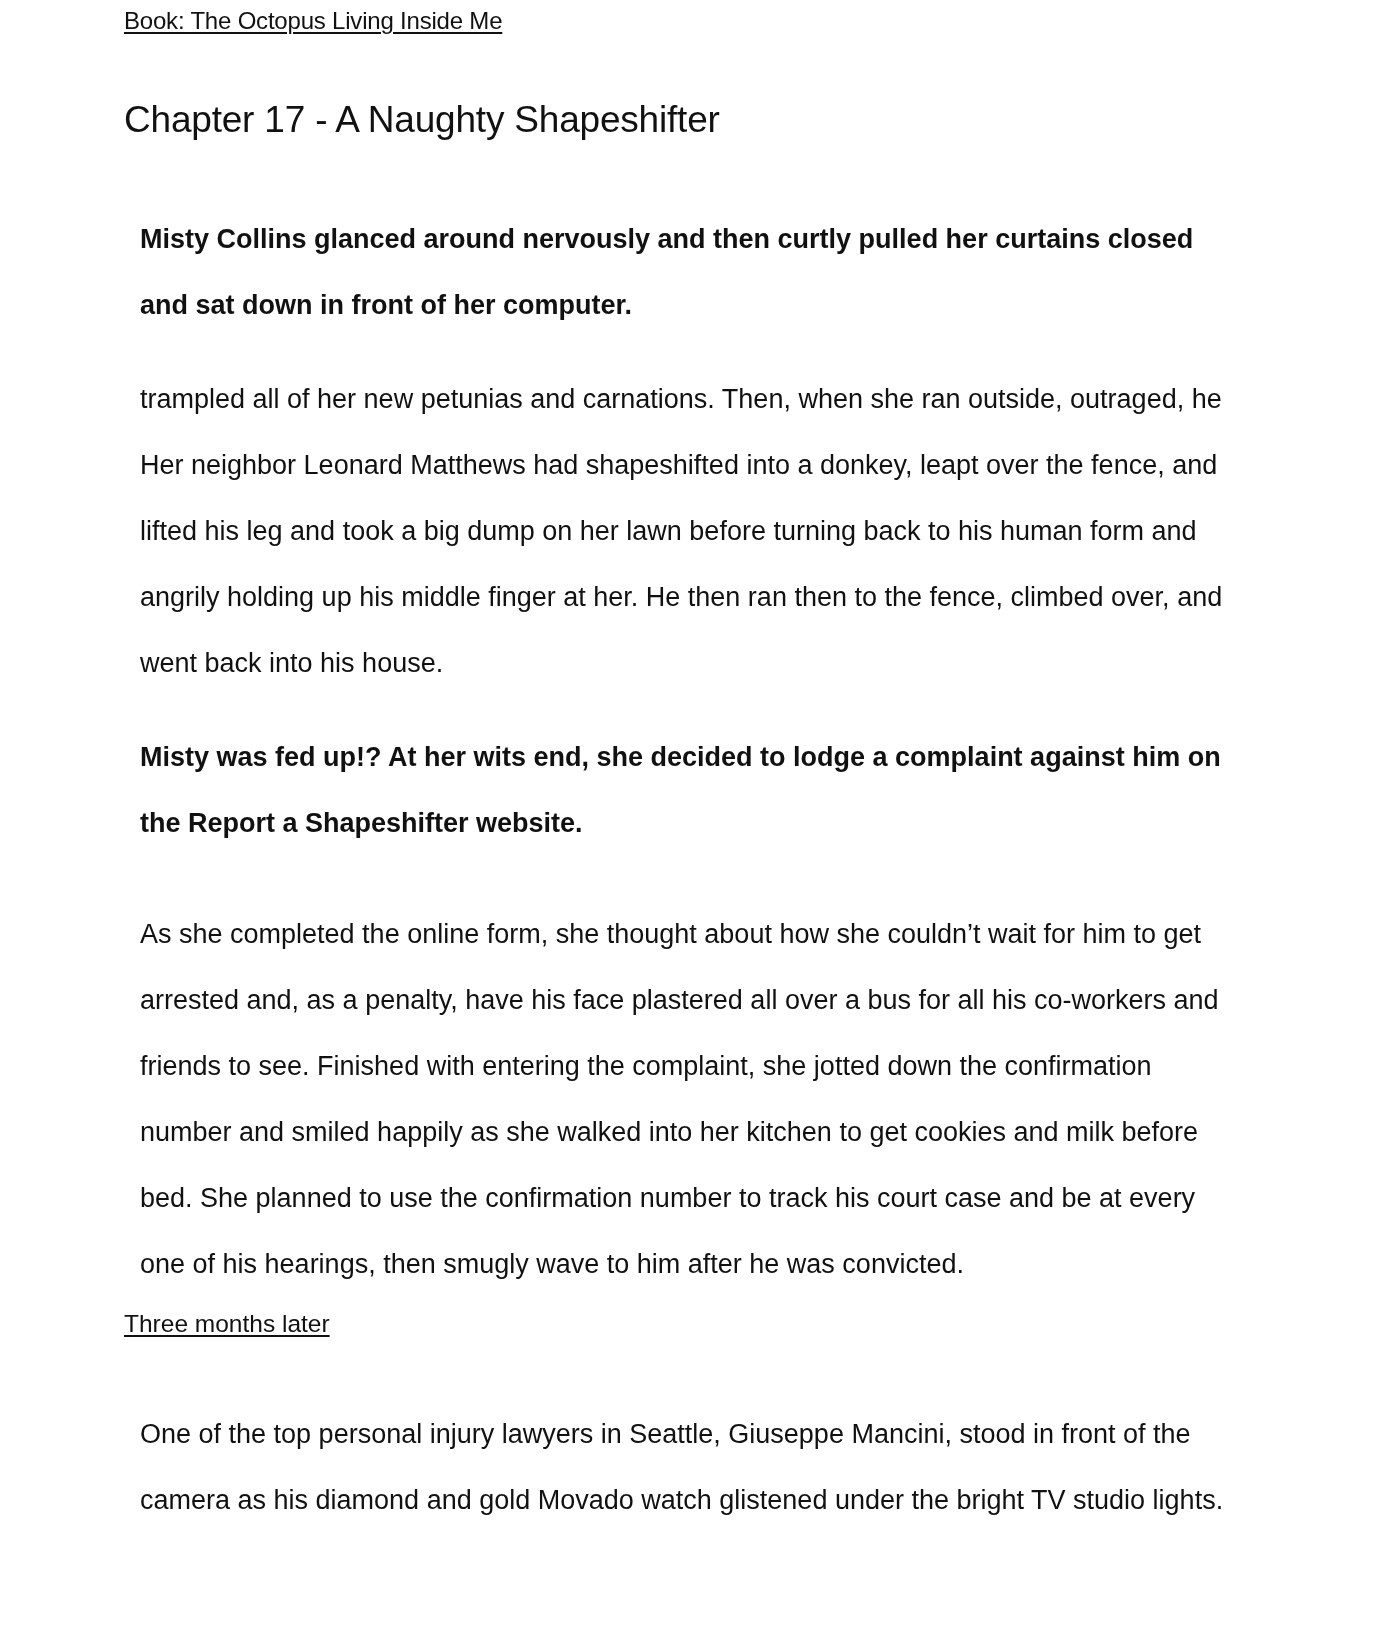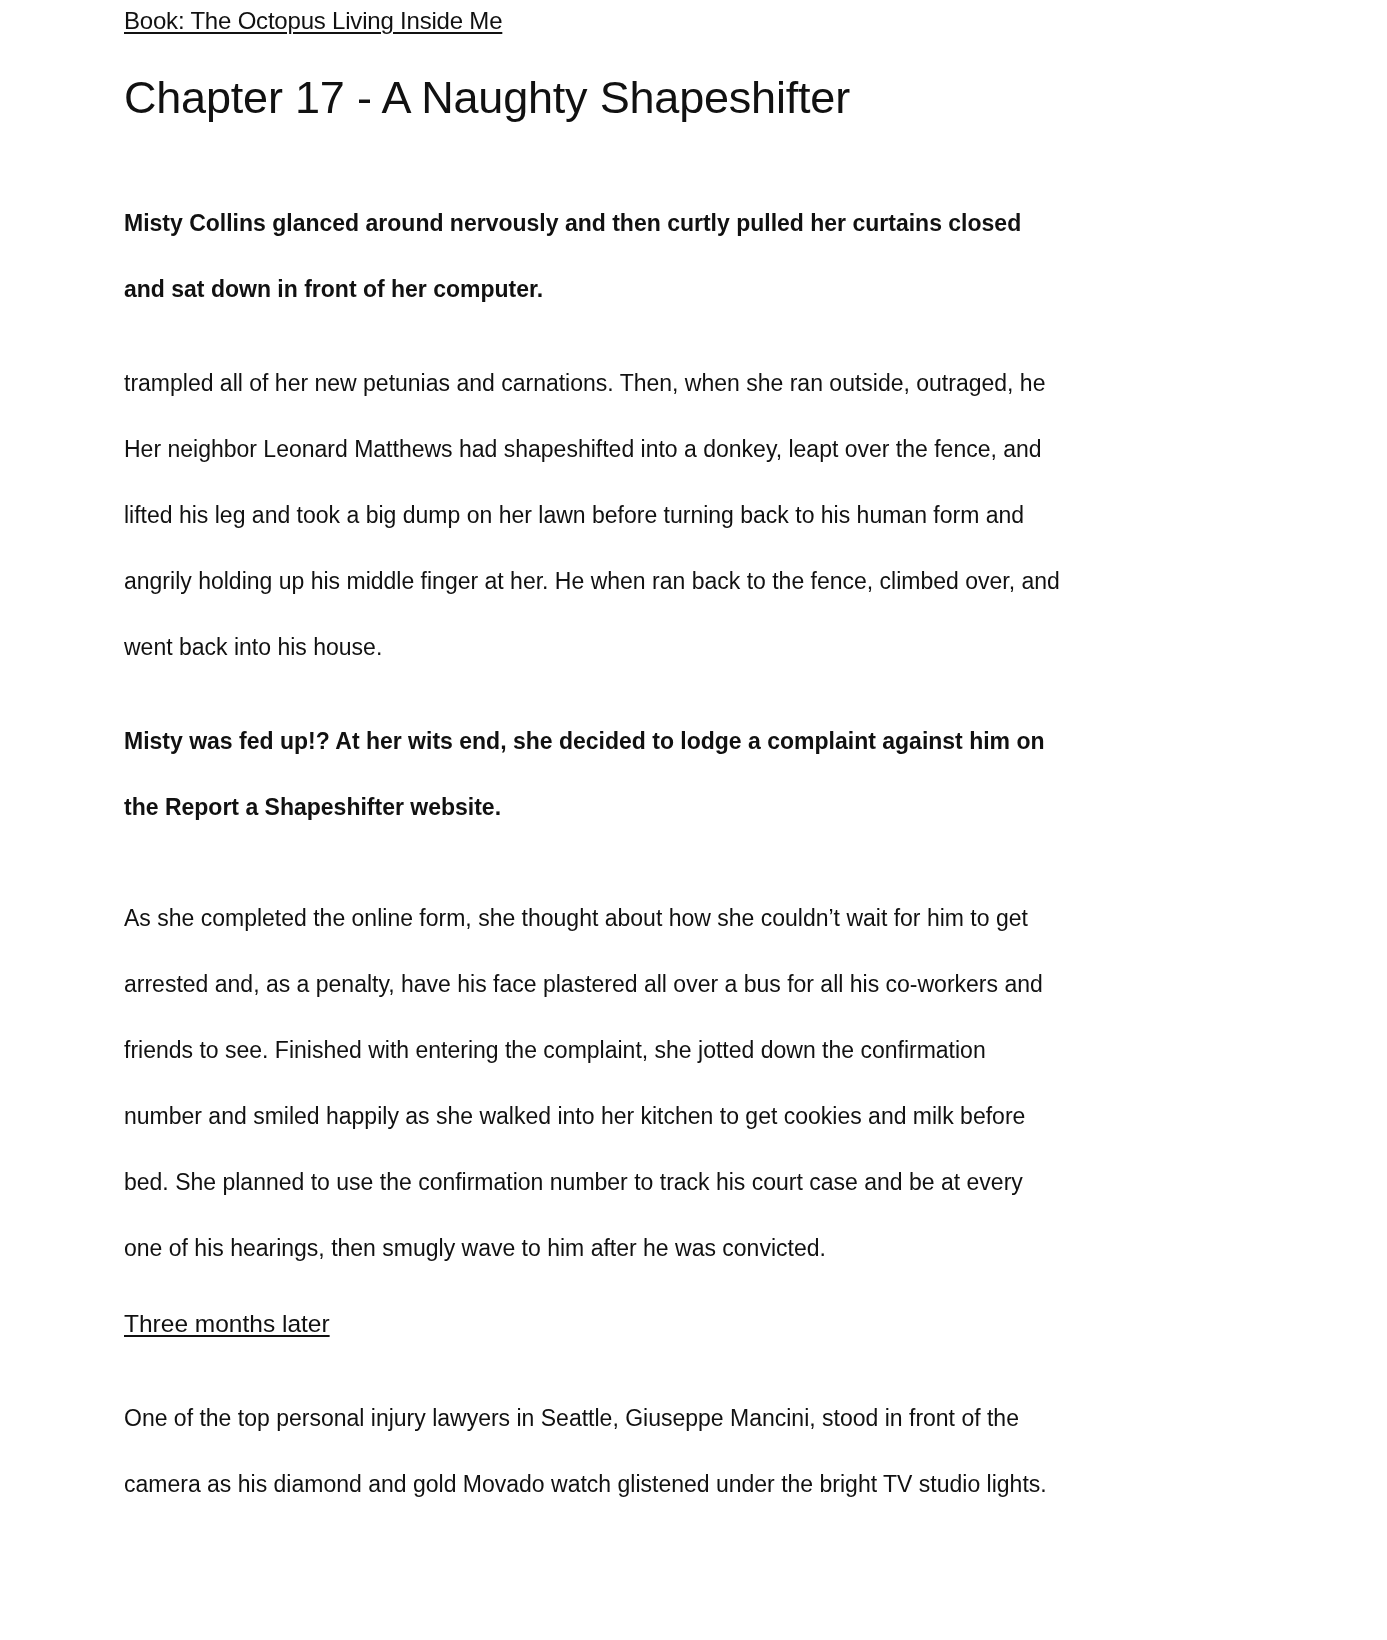--- a/index.html
+++ b/index.html
@@ -30,35 +30,35 @@
       text-decoration: underline;
       text-underline-offset: 3px;
       text-decoration-thickness: 1.5px;
       white-space: nowrap;
       letter-spacing: -0.2px;
       text-align: right;
     }
     .chapter-title {
       position: absolute;
       left: 0;
-      top: 70px;
-      font-size: 45px;
+      top: 92px;
+      font-size: 37px;
       line-height: 56px;
       font-weight: normal;
       margin: 0;
       white-space: nowrap;
       letter-spacing: -0.2px;
     }
     .para {
       position: absolute;
       left: 0;
       width: 1120px;
-      font-size: 23px;
+      font-size: 27px;
       line-height: 66px;
-      margin: 0;
+      margin: 16px;
     }
     .para .line {
       display: block;
       white-space: nowrap;
       height: 66px;
     }
     .bold { font-weight: bold; }
     .scene-break {
       position: absolute;
       left: 0;
@@ -82,21 +82,21 @@
 
   <p class="para bold" style="top:190px">
     <span class="line">Misty Collins glanced around nervously and then curtly pulled her curtains closed</span>
     <span class="line">and sat down in front of her computer.</span>
   </p>
 
   <p class="para" style="top:350px">
     <span class="line">trampled all of her new petunias and carnations. Then, when she ran outside, outraged, he</span>
     <span class="line">Her neighbor Leonard Matthews had shapeshifted into a donkey, leapt over the fence, and</span>
     <span class="line">lifted his leg and took a big dump on her lawn before turning back to his human form and</span>
-    <span class="line">angrily holding up his middle finger at her. He when ran back to the fence, climbed over, and</span>
+    <span class="line">angrily holding up his middle finger at her. He then ran then to the fence, climbed over, and</span>
     <span class="line">went back into his house.</span>
   </p>
 
   <p class="para bold" style="top:708px">
     <span class="line">Misty was fed up!? At her wits end, she decided to lodge a complaint against him on</span>
     <span class="line">the Report a Shapeshifter website.</span>
   </p>
 
   <p class="para" style="top:885px">
     <span class="line">As she completed the online form, she thought about how she couldn’t wait for him to get</span>

